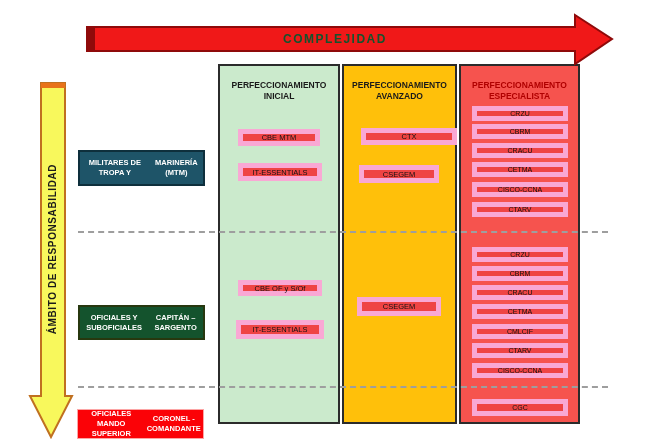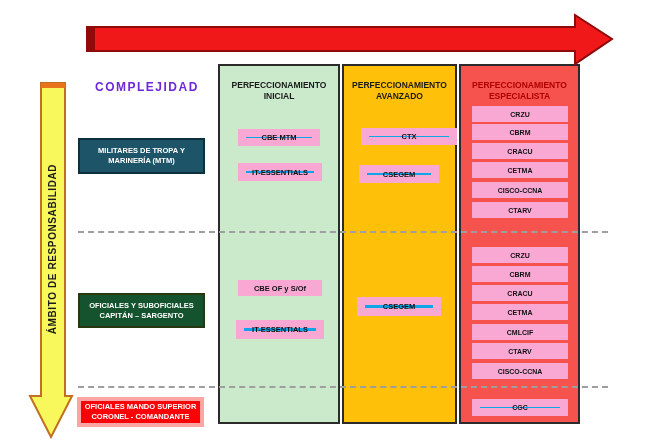--- a/index.html
+++ b/index.html
@@ -4,21 +4,21 @@
 <style>
   html,body{margin:0;padding:0;background:#ffffff;}
   #canvas{
     position:relative;width:650px;height:440px;background:#ffffff;overflow:hidden;
     font-family:"Liberation Sans",sans-serif;
   }
   
   #top-arrow{position:absolute;left:85px;top:12px;width:530px;height:55px;z-index:2;}
   #top-arrow-label{
     position:absolute;left:95px;top:26px;width:480px;height:26px;line-height:26px;
-    color:#6d28d9;font-weight:bold;font-size:12px;letter-spacing:1.5px;z-index:3;margin-top:48px;
+    text-align:center;color:#14532d;font-weight:bold;font-size:12px;letter-spacing:1.5px;z-index:3;
   }
   
   #left-arrow{position:absolute;left:27px;top:80px;width:48px;height:360px;z-index:2;}
   #left-arrow-label{
     position:absolute;left:-112px;top:241px;width:330px;height:16px;line-height:16px;
     transform:rotate(-90deg);text-align:center;color:#1a1a1a;font-weight:bold;
     font-size:10px;letter-spacing:0.6px;z-index:3;white-space:nowrap;
   }
   
   .col{position:absolute;top:64px;height:360px;border:2px solid #2b2b2b;box-sizing:border-box;z-index:1;}
@@ -26,31 +26,31 @@
   #col-avanzado{left:342px;width:115px;background:#FFC00A;}
   #col-especialista{left:459px;width:121px;background:#F6534E;}
   .col-header{margin-top:14px;text-align:center;font-weight:bold;font-size:8.5px;line-height:11px;color:#1a1a1a;}
   #col-especialista .col-header{color:#B00000;}
   
   .dash{position:absolute;left:78px;width:530px;height:0;border-top:2px dashed #9e9e9e;z-index:6;}
   #dash-1{top:231px;} #dash-2{top:386px;}
   
   .row-label{
     position:absolute;left:78px;width:127px;box-sizing:border-box;z-index:4;
-    display:flex;flex-direction:column;justify-content:center;align-items:center;
-    text-align:center;color:#ffffff;font-weight:bold;font-size:7.5px;line-height:10px;
+    display:flex;flex-direction:row;justify-content:center;align-items:center;
+    text-align:center;color:#ffffff;font-weight:bold;font-size:7.5px;line-height:10px;margin-top:12px;
   }
   #row-mtm{top:138px;height:36px;background:#1E5468;border:2px solid #0e2f3c;}
   #row-oficiales{top:293px;height:35px;background:#14532d;border:2px solid #27380f;}
-  #row-mando{top:397px;height:30px;width:127px;left:77px;background:#FB0207;border:4px solid #fca5a5;}
+  #row-mando{top:397px;height:30px;width:127px;left:77px;background:#FB0207;border:1px solid #fca5a5;}
   
   .course{
-    position:absolute;background:#0ea5e9;border:8px solid #f9a8d4;box-sizing:border-box;z-index:4;
+    position:absolute;background:#ef4444;border:5px solid #f9a8d4;box-sizing:border-box;z-index:4;
     display:flex;align-items:center;justify-content:center;
-    color:#111111;font-weight:bold;font-size:7.5px;white-space:nowrap;
+    color:#111111;font-weight:normal;font-size:7.5px;white-space:nowrap;
   }
   .course.small{font-size:7px;}
 </style>
 </head>
 <body>
 
 <div id="canvas">
 
   <svg id="top-arrow" viewBox="0 0 530 55">
     <polygon points="2,15 490,15 490,3 527,27 490,52 490,39 2,39" fill="#F01818" stroke="#8F0A0A" stroke-width="2"></polygon>

